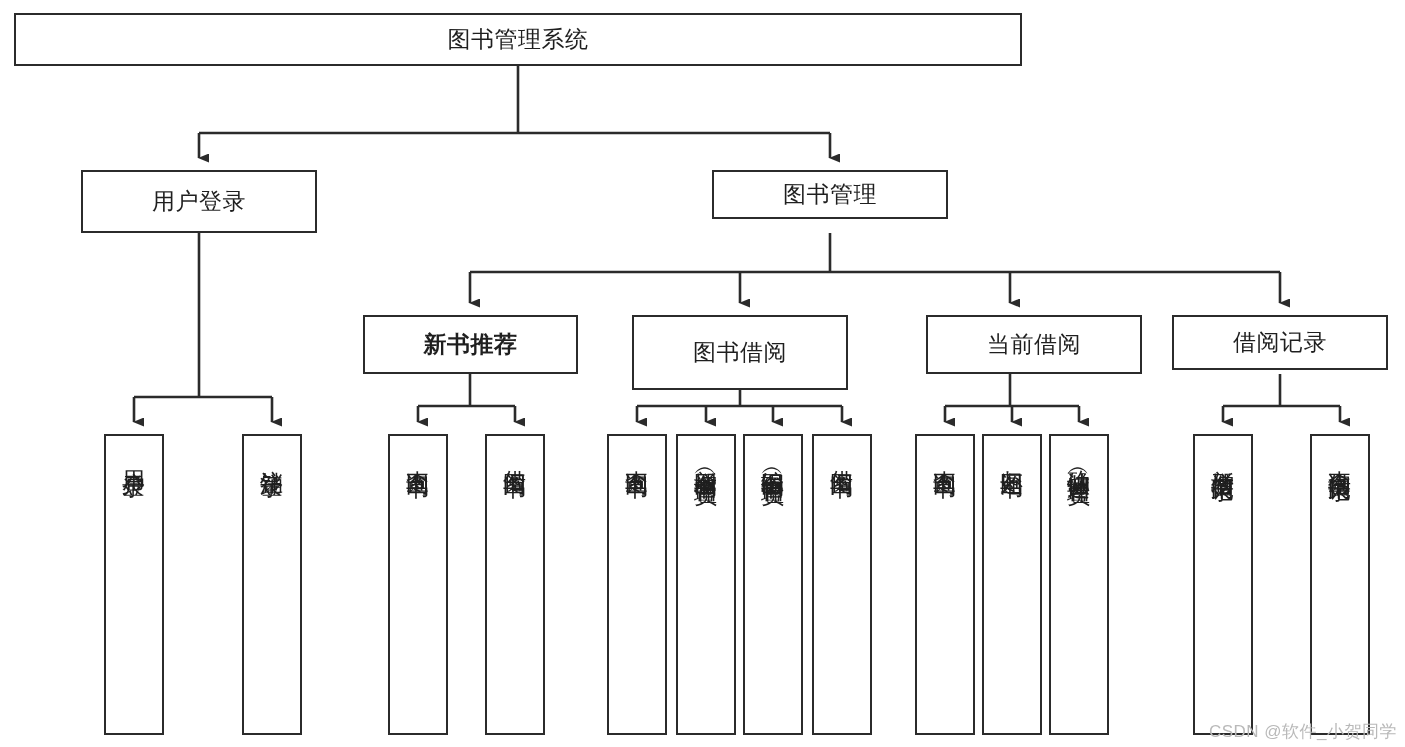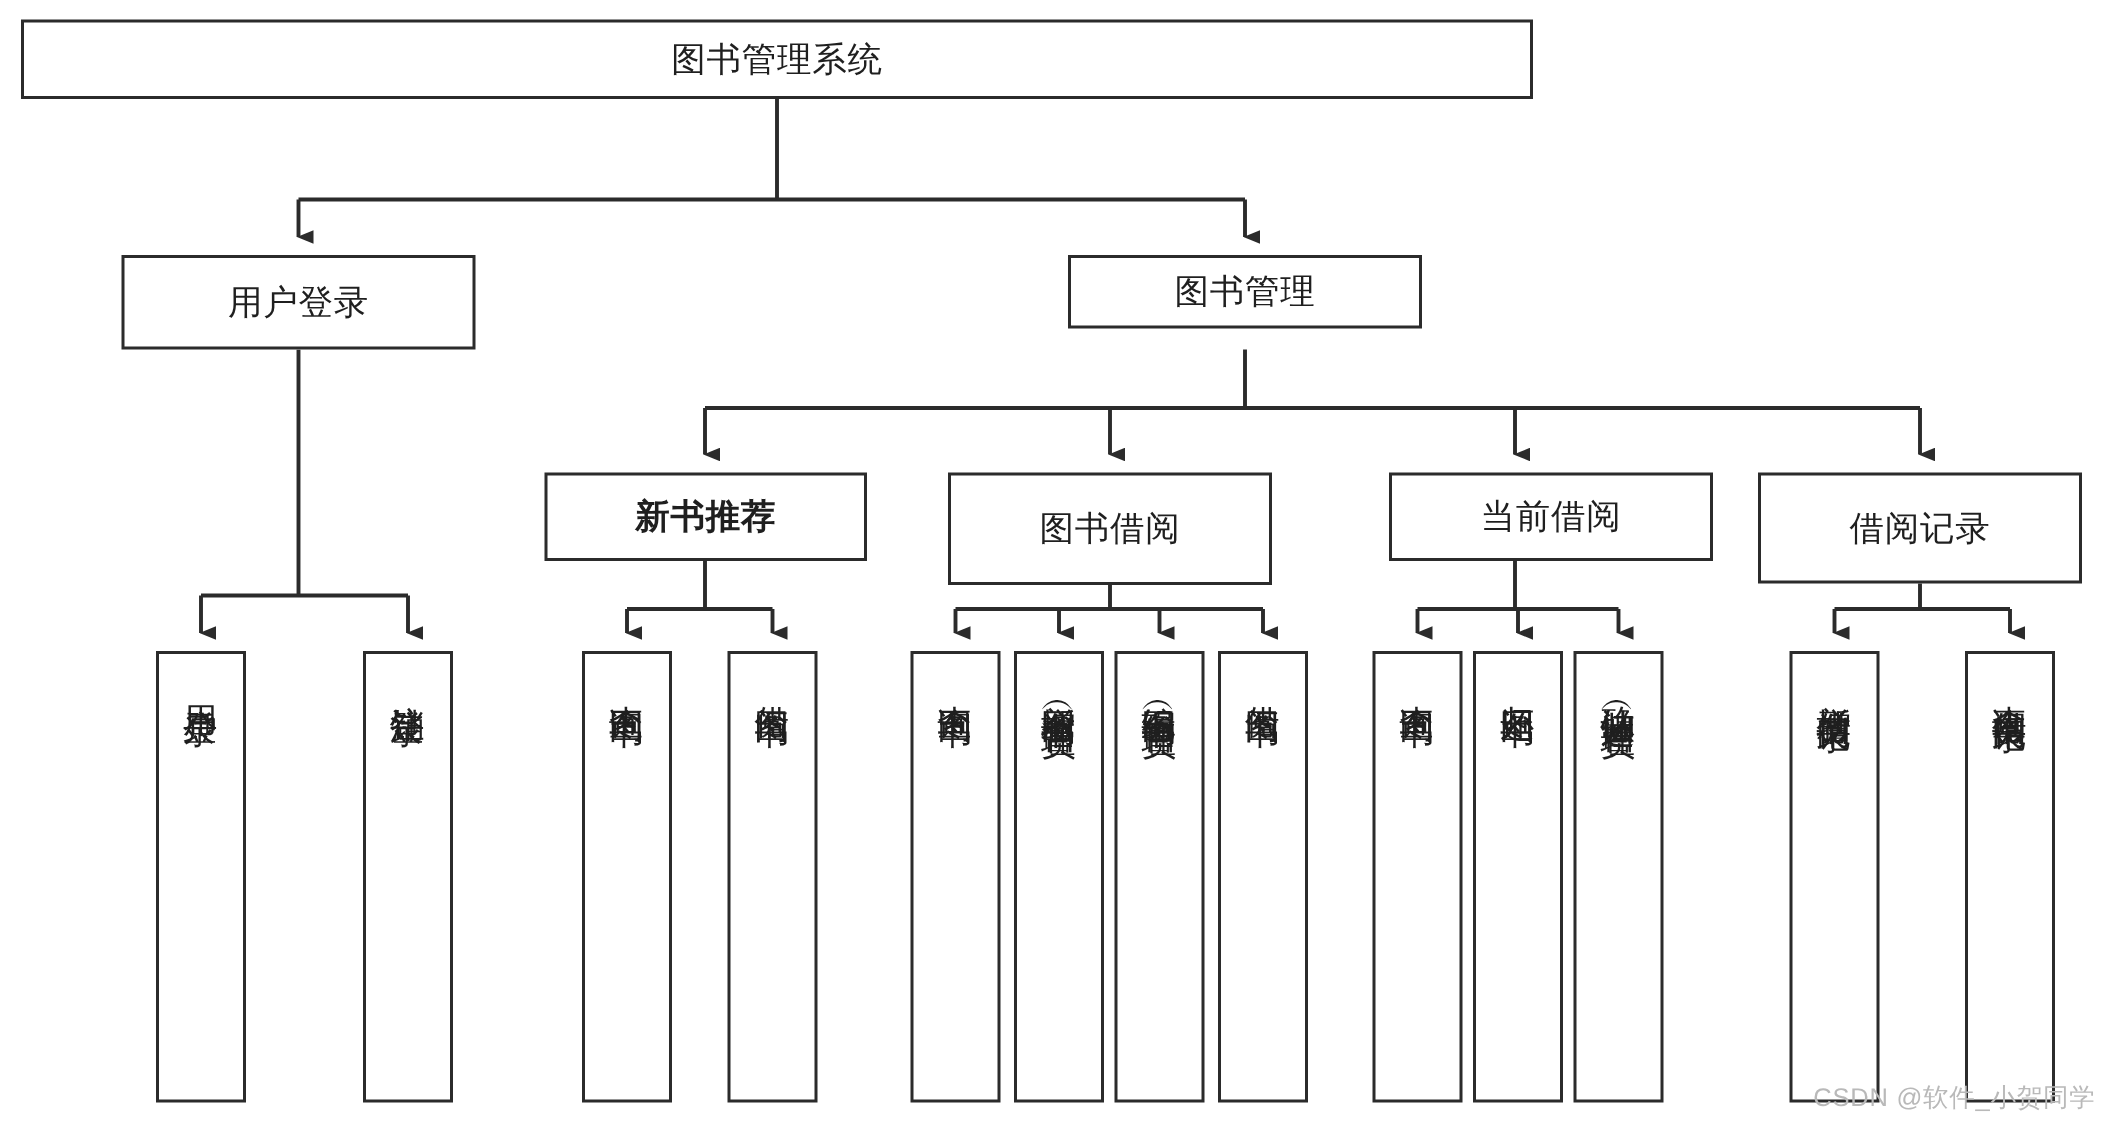--- a/index.html
+++ b/index.html
@@ -133,21 +133,21 @@
   <div id="level3-layer">
       <div class="node branch" style="left: 363px; top: 315px; width: 215px; height: 59px; font-weight: bold;">
         <span class="label">新书推荐</span>
       </div>
       <div class="node branch" style="left: 632px; top: 315px; width: 216px; height: 75px;">
         <span class="label">图书借阅</span>
       </div>
       <div class="node branch" style="left: 902px; top: 315px; width: 216px; height: 59px; margin-left: 24px;">
         <span class="label">当前借阅</span>
       </div>
-      <div class="node branch" style="left: 1172px; top: 315px; width: 216px; height: 74px;">
+      <div class="node branch" style="left: 1172px; top: 315px; width: 216px; height: 55px;">
         <span class="label">借阅记录</span>
       </div>
     </div>
   <div id="leaf-layer">
       <div class="node leaf" style="left: 104px; top: 434px; width: 60px; height: 301px;">
         <span class="label">用户登录</span>
       </div>
       <div class="node leaf" style="left: 242px; top: 434px; width: 60px; height: 301px;">
         <span class="label">注销登录</span>
       </div>

